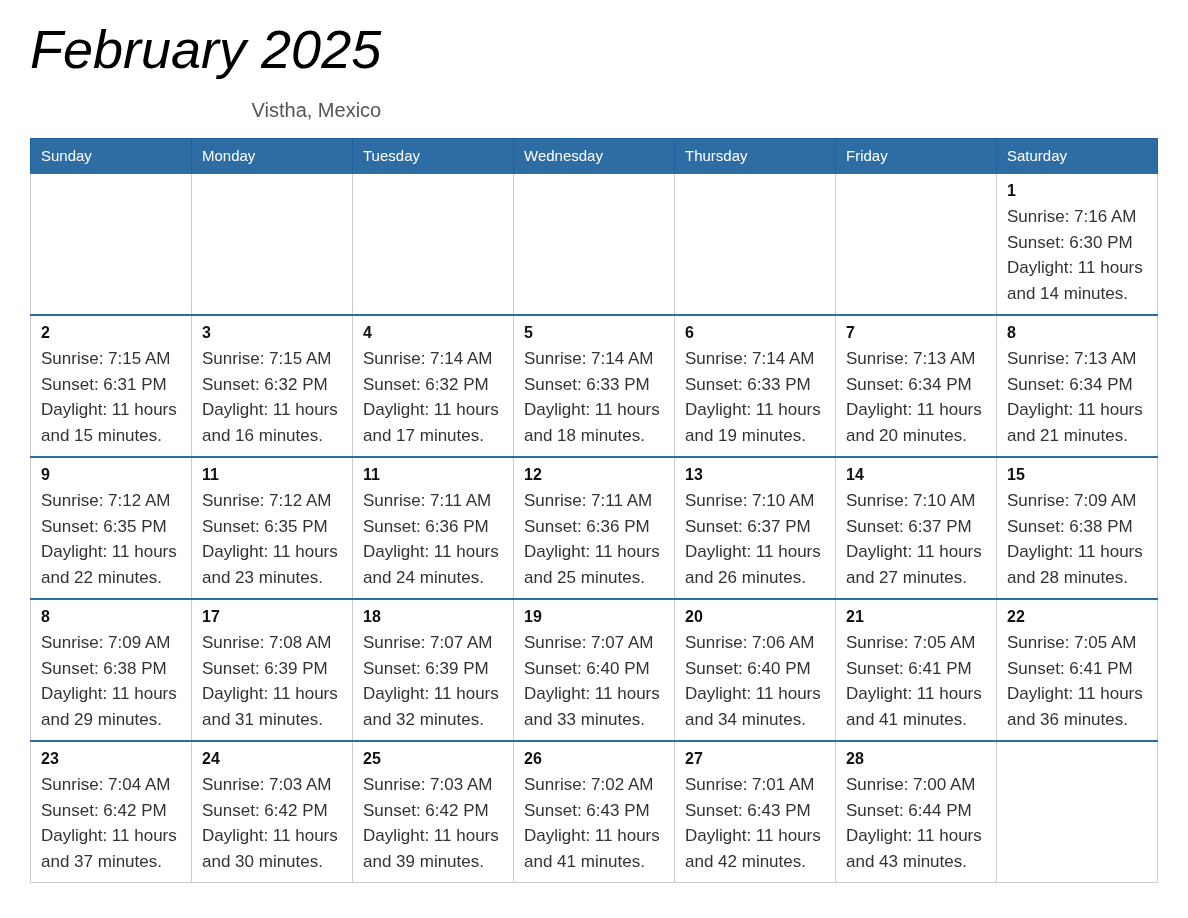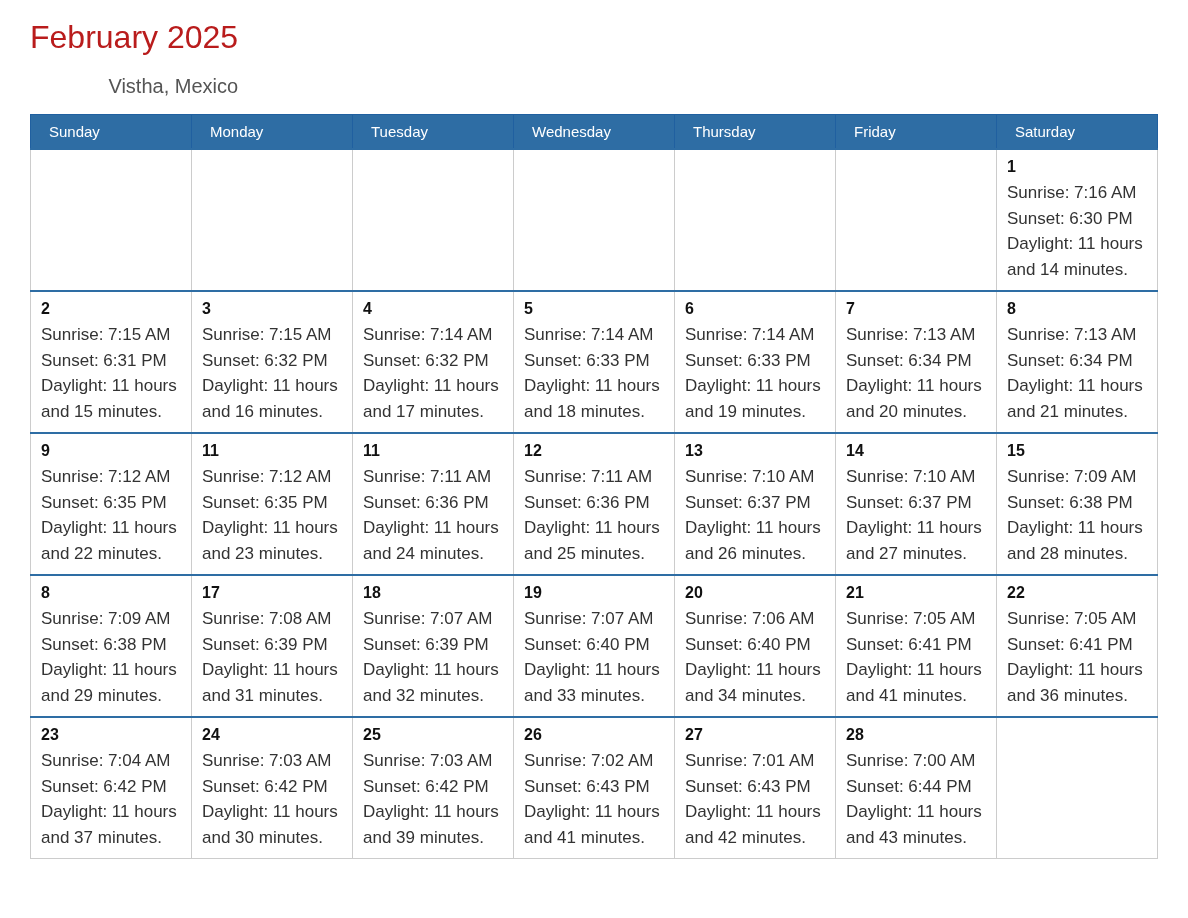--- a/index.html
+++ b/index.html
@@ -44,41 +44,42 @@
       font-size: 22px;
       font-weight: bold;
       color: #1a7abf;
       margin-top: -2px;
       padding-left: 2px;
     }
     .title-block {
       text-align: right;
     }
     .month-title {
-      font-size: 32px;
+      font-size: 54px;
       font-weight: normal;
-      color: #b91c1c;
+      color: #000000;
       line-height: 1.1;
+      font-style: italic;
     }
     .location-title {
       font-size: 20px;
       color: #555;
       margin-top: 20px;
     }
     .calendar {
       width: 100%;
       border-collapse: collapse;
       border: 1px solid #bbb;
     }
     .calendar th {
       background-color: #2e6da4;
       color: #fff;
       font-size: 15px;
       font-weight: normal;
-      padding: 8px 18px;
+      padding: 8px 10px;
       text-align: left;
       border: 1px solid #2060a0;
     }
     .calendar td {
       vertical-align: top;
       padding: 8px 10px;
       border: 1px solid #ccc;
       width: calc(100% / 7);
       min-height: 100px;
       font-size: 12.5px;

